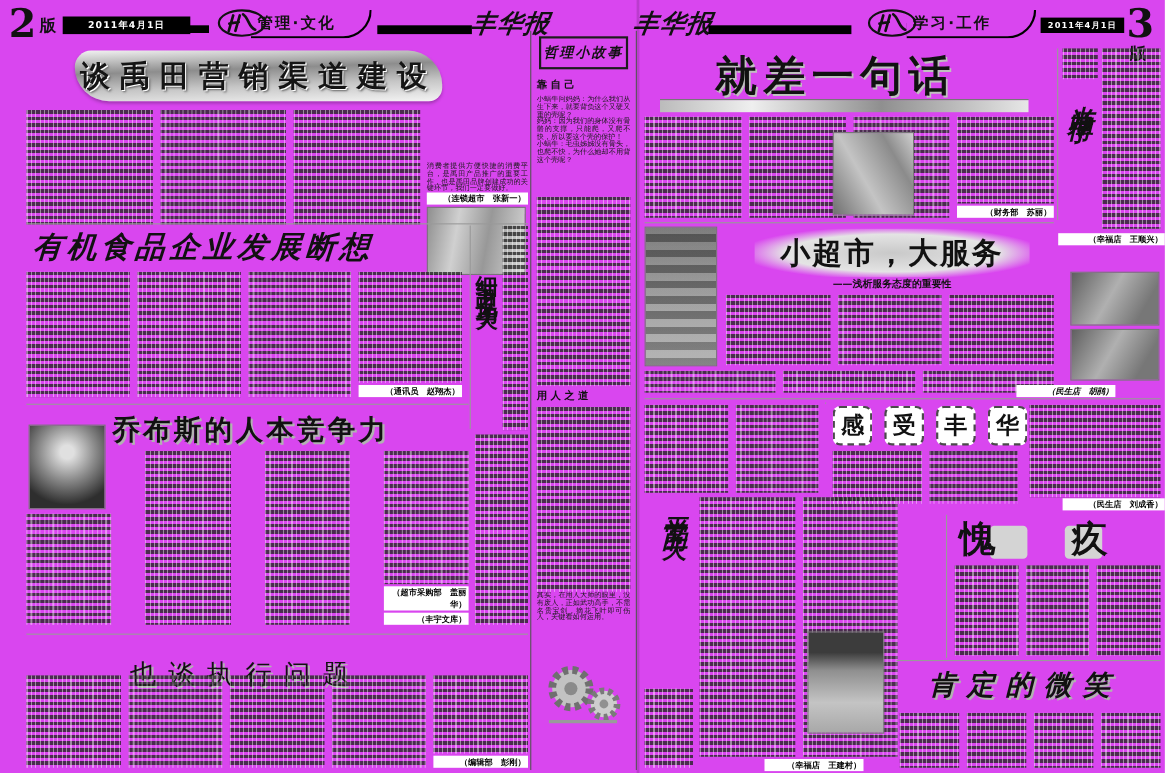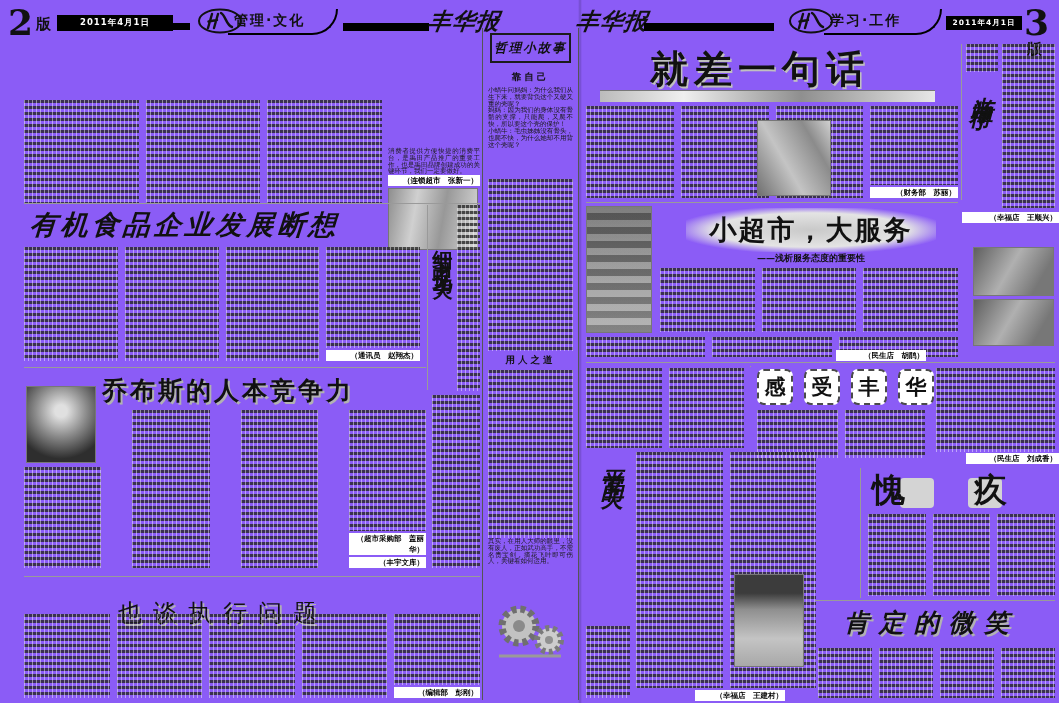--- a/index.html
+++ b/index.html
@@ -1,16 +1,16 @@
 <!DOCTYPE html>
 <html><head>
 <meta charset="utf-8">
 <style>
   html,body{margin:0;padding:0;background:#e8e8e4;}
-  .sheet{position:relative;width:1059px;height:703px;background:#8b5cf6;overflow:hidden;
+  .sheet{position:relative;width:1059px;height:703px;background:#d946ef;overflow:hidden;
          font-family:"DejaVu Sans","Liberation Sans",sans-serif;color:#111;}
   .abs{position:absolute;}
   
   .pagenum{font-family:"DejaVu Serif","Liberation Serif",serif;font-weight:bold;font-size:36px;line-height:36px;}
   .pageunit{font-size:15px;font-weight:bold;vertical-align:6px;margin-left:3px;}
   .datebox{background:#000;color:#fff;font-size:8.5px;font-weight:bold;display:flex;align-items:center;justify-content:center;letter-spacing:1px;}
   .bar{background:#000;}
   .bubble{border-right:2.5px solid #000;border-bottom:2.5px solid #000;border-radius:0 0 34px 0;
           font-size:14px;font-weight:bold;letter-spacing:2px;display:flex;align-items:center;padding-left:6px;}
   .masthead{font-family:"DejaVu Serif","Liberation Serif",serif;font-weight:bold;font-style:italic;
@@ -50,21 +50,21 @@
   .ph-market{background:repeating-linear-gradient(0deg,#6f6f6f 0 7px,#a8a8a8 7px 14px),
              linear-gradient(180deg,rgba(0,0,0,.25),rgba(255,255,255,.15));background-blend-mode:overlay;}
   .ph-staff{background:linear-gradient(120deg,#5f5f5f,#b0b0b0 45%,#777 80%);}
   .ph-checkout{background:linear-gradient(60deg,#707070,#c4c4c4 40%,#8b8b8b 75%,#d0d0d0);}
   .ph-portrait{background:linear-gradient(180deg,#3c3c3c 0 20%,#8f8f8f 38%,#c4c4c4 70%,#a8a8a8);}
   
   .strip{border-left:1px solid #555;border-right:1px solid #555;box-sizing:border-box;padding:3px 5px;
          display:flex;flex-direction:column;}
   .stripbox{border:2px solid #1c1c1c;display:flex;align-items:center;justify-content:center;
             font-size:12.5px;font-weight:bold;letter-spacing:2px;height:26px;margin:2px 2px 5px 2px;font-style:italic;}
-  .striptitle{text-align:center;font-weight:bold;font-size:9.5px;letter-spacing:3px;margin:3px 0;}
+  .striptitle{text-align:left;font-weight:bold;font-size:9.5px;letter-spacing:3px;margin:3px 0;}
   .fold{background:linear-gradient(90deg,rgba(0,0,0,0),rgba(0,0,0,.18) 50%,rgba(0,0,0,0));}
 </style>
 </head>
 <body>
 
 <div class="sheet">
 
   <div class="abs" style="left:8px;top:4px;">
     <span class="pagenum">2</span><span class="pageunit">版</span>
   </div>
@@ -85,20 +85,21 @@
     <path d="M15 6 L11 20 M21 6 L17 20 M11.5 13.5 L20 12 M24 5 C29 8 29 17 35 19" stroke="#111" stroke-width="2.4" fill="none" stroke-linecap="round"></path>
   </svg>
   <div class="abs bubble" style="left:824px;top:9px;width:110px;height:24px;">学习·工作</div>
   <div class="abs datebox" style="left:946px;top:16px;width:76px;height:14px;font-size:7.5px;">2011年4月1日</div>
   <div class="abs" style="left:1024px;top:4px;">
     <span class="pagenum">3</span><span class="pageunit">版</span>
   </div>
 
   <div class="abs fold" style="left:578px;top:0;width:4px;height:703px;"></div>
 
+  <div class="abs banner serifhead h-main" style="left:68px;top:46px;width:334px;height:46px;">谈禹田营销渠道建设</div>
   <div class="abs cols" style="left:24px;top:100px;width:358px;height:104px;">
     <div class="col">
         <div class="tx"></div>
       </div>
     <div class="col">
         <div class="tx"></div>
       </div>
     <div class="col">
         <div class="tx"></div>
       </div>
@@ -252,21 +253,21 @@
     <div class="col">
         <div class="tx"></div>
       </div>
     <div class="col">
         <div class="tx"></div>
       </div>
     <div class="col">
         <div class="tx"></div>
       </div>
   </div>
-  <div class="abs byline" style="left:836px;top:350px;width:86px;">（民生店　胡鹃）</div>
+  <div class="abs byline" style="left:924px;top:350px;width:86px;font-style:italic;">（民生店　胡鹃）</div>
 
   <div class="abs rule" style="left:586px;top:362px;width:469px;height:1px;"></div>
 
   <div class="abs" style="left:757px;top:369px;display:flex;gap:11px;">
     <div class="charbox">感</div>
     <div class="charbox">受</div>
     <div class="charbox">丰</div>
     <div class="charbox">华</div>
   </div>
   <div class="abs col" style="left:936px;top:368px;width:119px;height:84px;">

